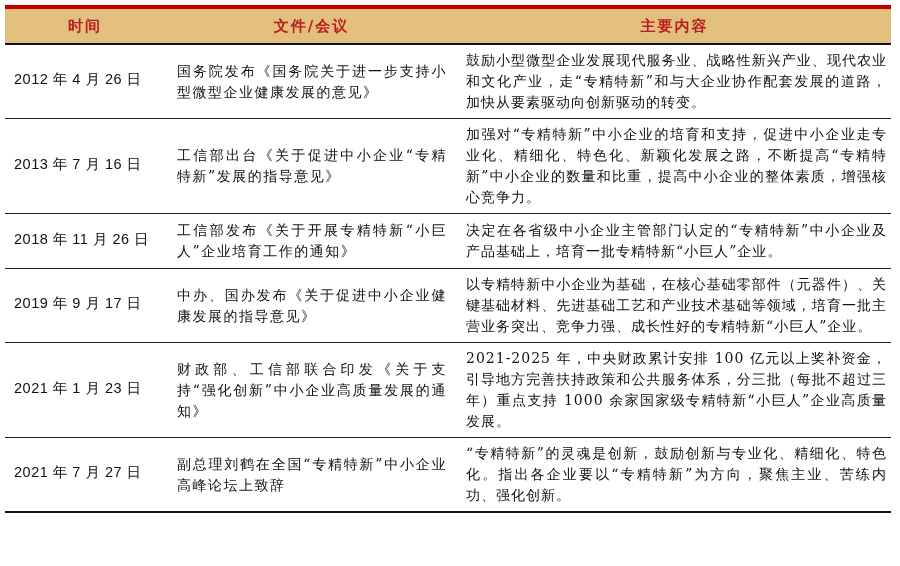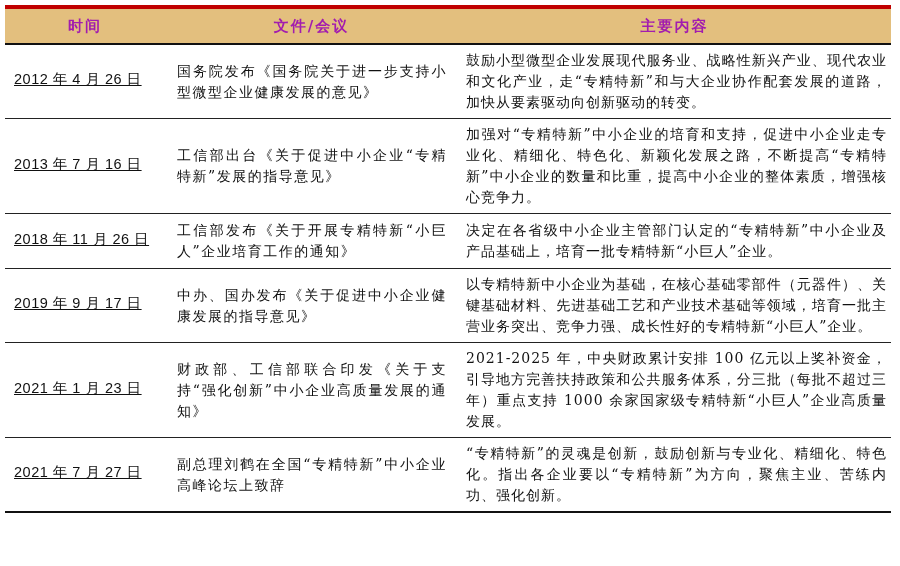--- a/index.html
+++ b/index.html
@@ -27,42 +27,41 @@
     table-layout: fixed;
     border-top: 4px solid #c00000;
     border-bottom: 2px solid #111;
   }
   col.c-time { width: 160px; }
   col.c-doc  { width: 293px; }
   col.c-main { width: 433px; }
 
   thead th {
     background: #e3bf7e;
-    color: #a21caf;
+    color: #b91c1c;
     font-weight: bold;
     font-size: 15px;
     height: 37px;
     text-align: center;
     border-bottom: 2px solid #111;
     letter-spacing: 2px;
   }
 
   tbody td {
     border-bottom: 1.5px solid #222;
     vertical-align: middle;
     font-size: 14px;
     color: #111;
   }
   td.cell-time {
     padding: 0 2px 4px 9px;
     font-family: "Liberation Sans", sans-serif;
     font-size: 14.5px;
     white-space: nowrap;
     letter-spacing: 0.5px;
-    text-decoration: underline;
   }
   td.cell-document {
     padding: 6px 11px 6px 12px;
     text-align: justify;
     line-height: 21px;
     letter-spacing: 1.5px;
     margin-top: 8px;
   }
   td.cell-content {
     padding: 5px 4px 5px 8px;

